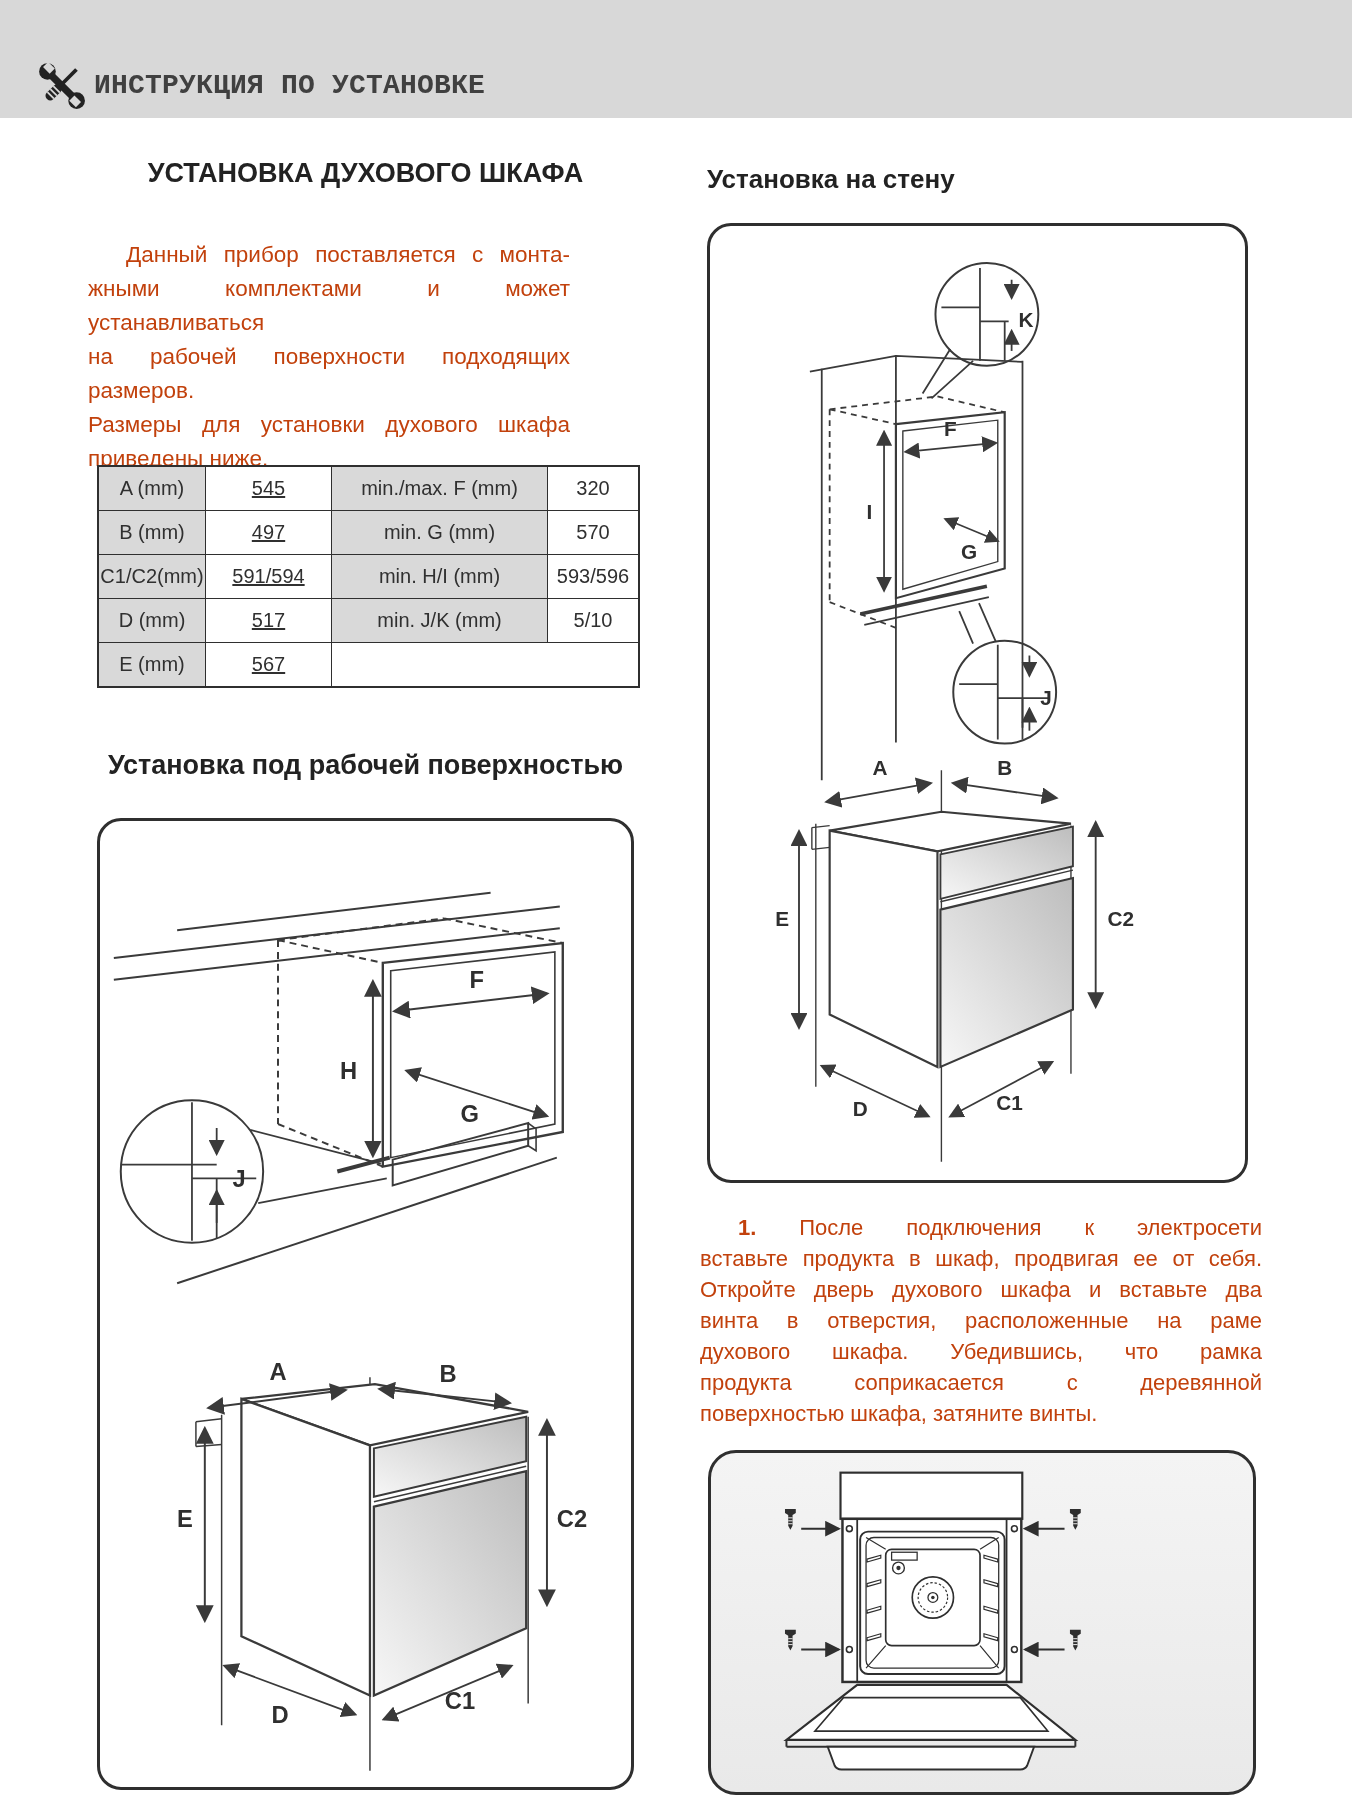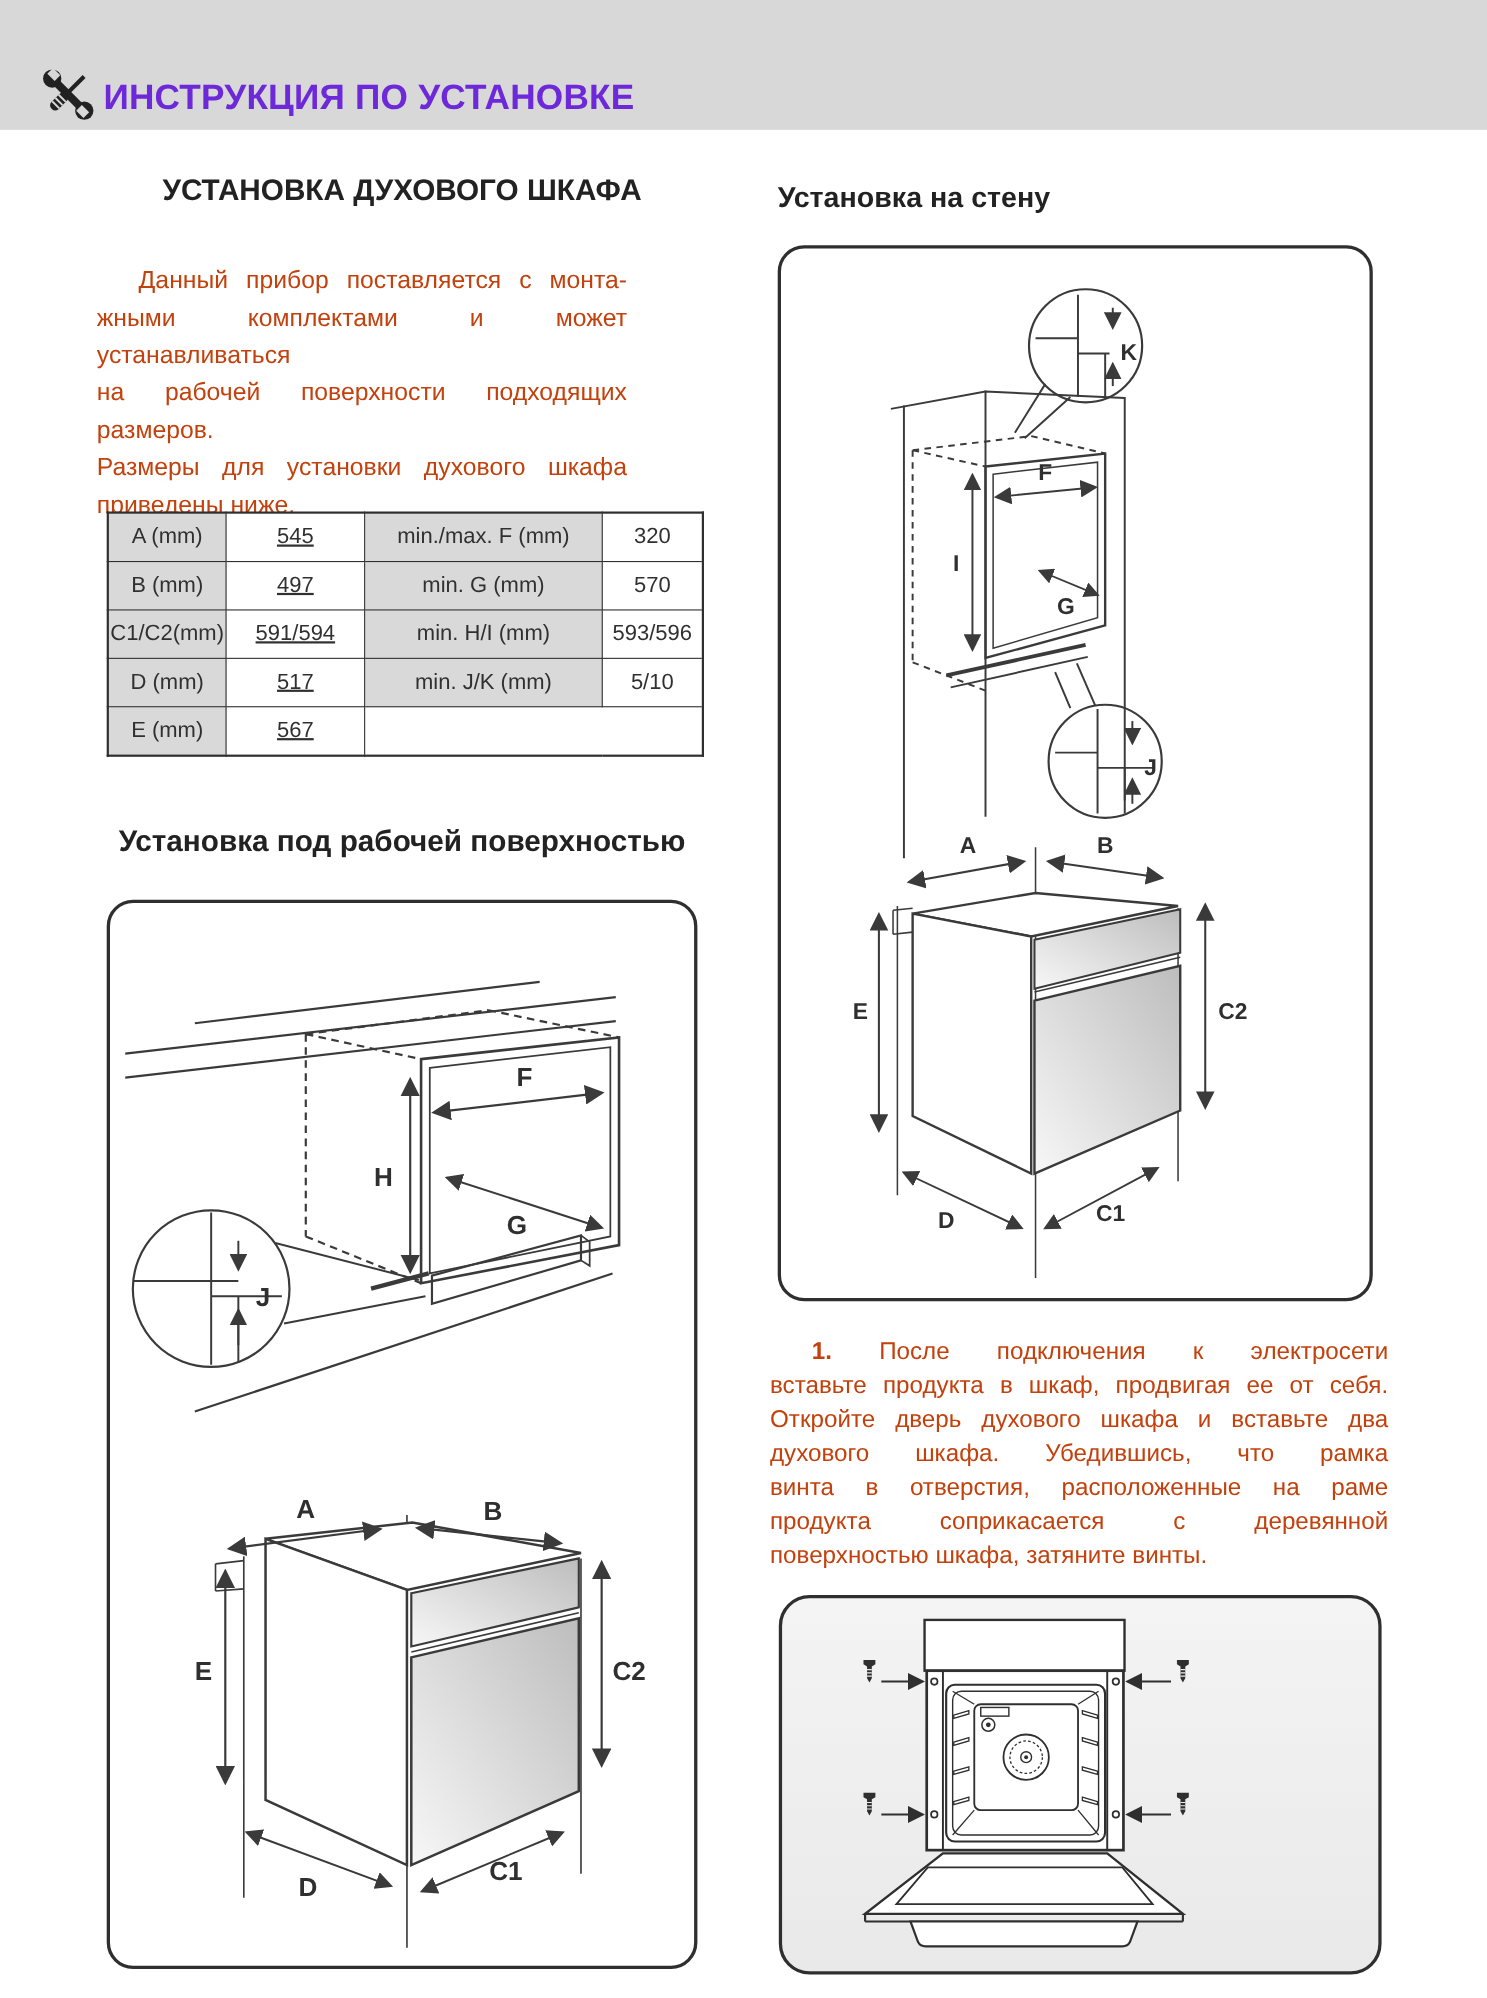--- a/index.html
+++ b/index.html
@@ -1,21 +1,21 @@
 <!DOCTYPE html>
 <html><head>
 <meta charset="utf-8">
 <style>
   html,body{margin:0;padding:0;background:#fff;}
   .page{position:relative;width:1352px;height:1816px;background:#ffffff;
         font-family:"Liberation Sans",sans-serif;color:#303030;overflow:hidden;}
   .band{position:absolute;left:0;top:0;width:1352px;height:118px;background:#d8d8d8;}
   .band-icon{position:absolute;left:36px;top:60px;width:50px;height:50px;}
-  .band-title{position:absolute;left:94px;top:70px;font-size:32px;font-weight:bold;
-              color:#6d28d9;letter-spacing:.2px;}
+  .band-title{position:absolute;left:94px;top:70px;font-size:28px;font-weight:bold;
+              color:#404040;letter-spacing:.2px;font-family:Liberation Mono, monospace;}
   .sec-title{position:absolute;font-weight:bold;color:#222;}
   #sec1-title{left:97px;top:146px;width:537px;text-align:center;font-size:27px;margin-top:12px;}
   #sec2-title{left:97px;top:750px;width:537px;text-align:center;font-size:27px;}
   #right-title{left:707px;top:164px;font-size:26px;}
   .para{position:absolute;font-size:22.5px;line-height:34px;color:#c2410c;}
   #intro{left:88px;top:238px;width:482px;}
   #step1{left:700px;top:1212px;width:562px;font-size:22px;line-height:31px;}
   .jline{text-align:justify;text-align-last:justify;}
   .jlast{text-align:justify;text-align-last:left;}
   .indent{text-indent:38px;}
@@ -235,22 +235,22 @@
         <text x="152" y="898" text-anchor="middle">D</text>
         <text x="303" y="892" text-anchor="middle">C1</text>
       </g>
     </svg>
   </div>
 
   <div class="para" id="step1">
     <div class="jline indent"><b>1.</b> <span>После подключения к электросети</span></div>
     <div class="jline">вставьте продукта в шкаф, продвигая ее от себя.</div>
     <div class="jline">Откройте дверь духового шкафа и вставьте два</div>
+    <div class="jline">винта в отверстия, расположенные на раме</div>
     <div class="jline">духового шкафа. Убедившись, что рамка</div>
-    <div class="jline">винта в отверстия, расположенные на раме</div>
     <div class="jline">продукта соприкасается с деревянной</div>
     <div class="jlast">поверхностью шкафа, затяните винты.</div>
   </div>
 
   <div class="dbox" id="right-box2">
     <svg viewBox="0 0 548 345">
       <defs>
         <marker id="mkS" viewBox="0 0 10 10" refX="8.5" refY="5" markerWidth="8" markerHeight="8" orient="auto-start-reverse">
             <path d="M0,0 L10,5 L0,10 Z" fill="#2f2f2f"></path>
           </marker>

